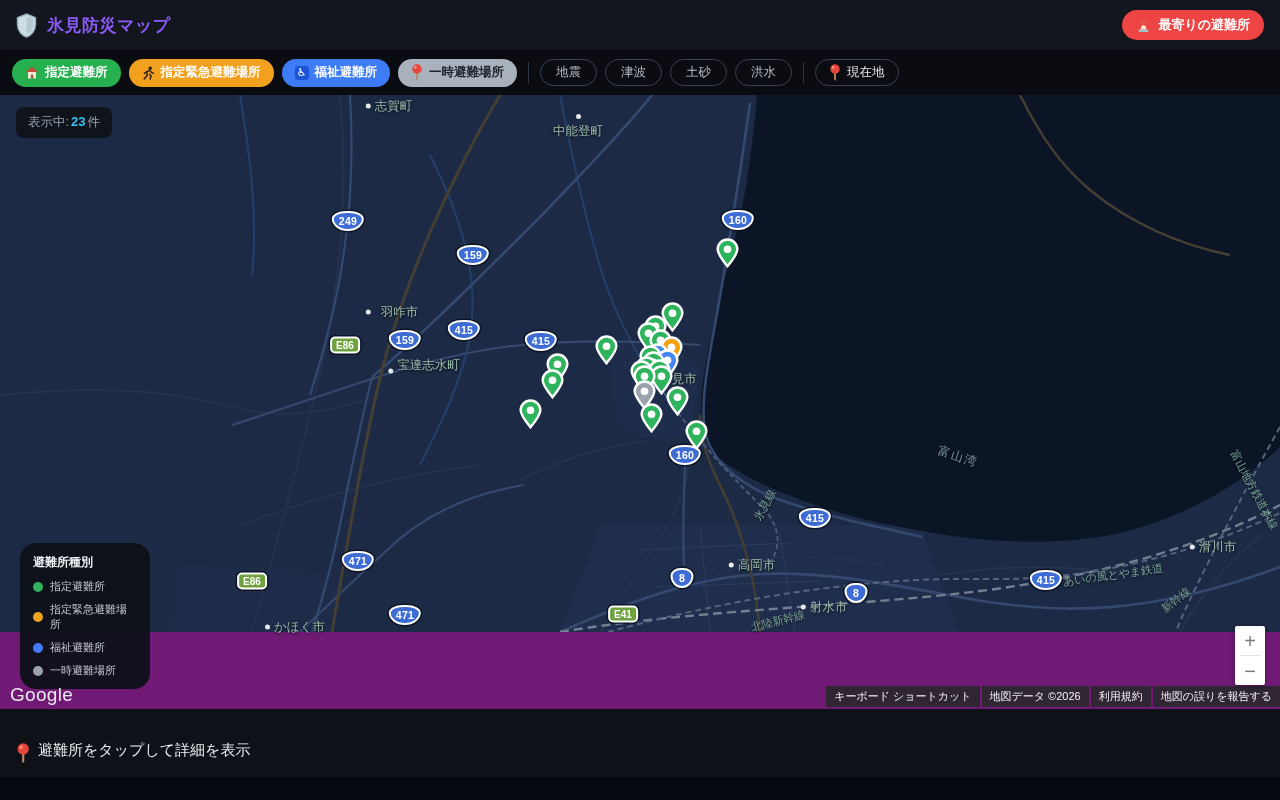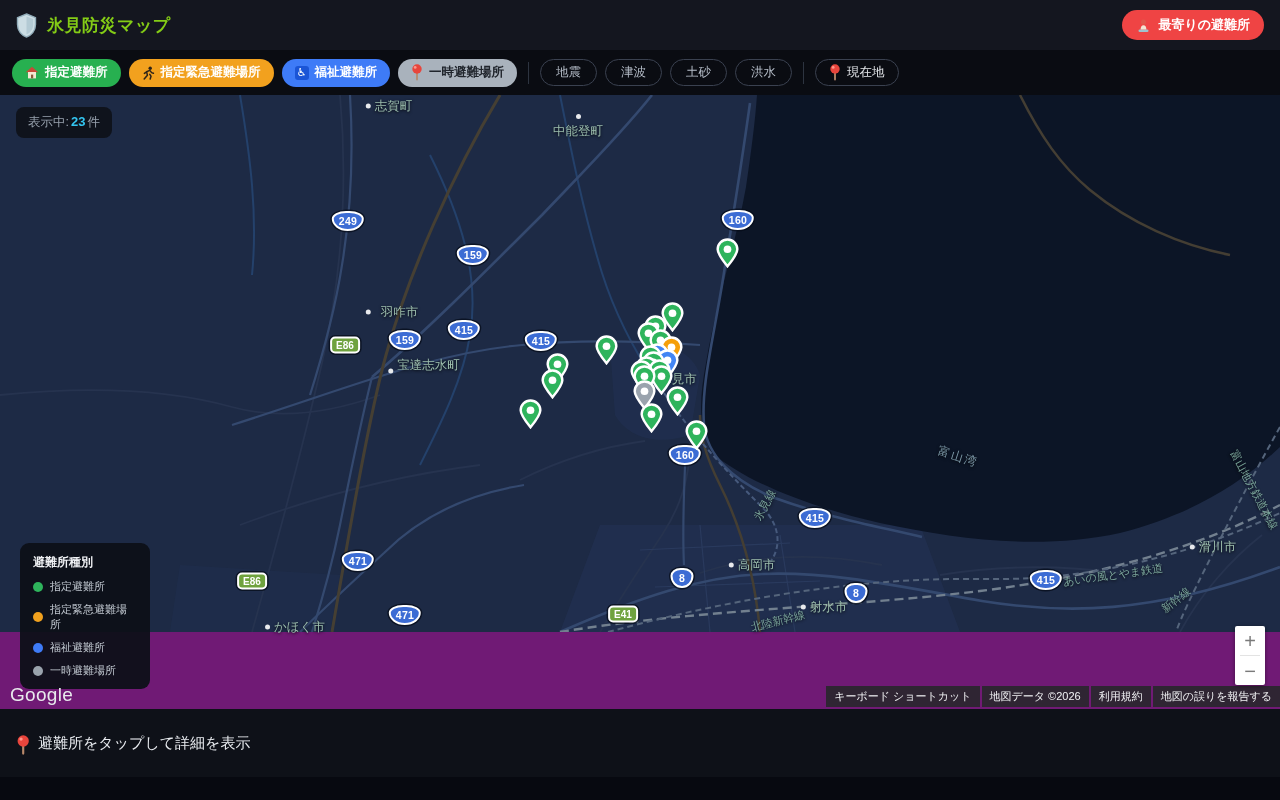--- a/index.html
+++ b/index.html
@@ -1,21 +1,21 @@
 <!DOCTYPE html>
 <html><head>
 <meta charset="utf-8">
 <style>
   *{margin:0;padding:0;box-sizing:border-box}
   html,body{width:1280px;height:800px;overflow:hidden}
   body{background:#070910;font-family:"Liberation Sans","DejaVu Sans",sans-serif}
   .app{width:1280px;height:800px;display:flex;flex-direction:column}
 
   .header{height:50px;background:#14161f;display:flex;align-items:center;padding:0 16px;gap:10px;flex:0 0 auto}
-  .header h1{font-size:17px;font-weight:bold;color:#84cc16;letter-spacing:.5px}
+  .header h1{font-size:17px;font-weight:bold;color:#8b5cf6;letter-spacing:.5px}
   .hicon{display:flex;align-items:center}
   .nearest-btn{margin-left:auto;height:30px;border:none;border-radius:16px;padding:0 14px;display:flex;align-items:center;gap:7px;color:#fff;font-size:13px;font-weight:bold;cursor:pointer;font-family:inherit}
 
   .filterbar{height:45px;background:#0a0c12;display:flex;align-items:center;padding:0 12px;flex:0 0 auto}
   .catwrap,.hzwrap{display:flex;align-items:center;gap:8px}
   .pill{height:28px;border:none;border-radius:14px;padding:0 13px;display:flex;align-items:center;gap:6px;font-size:12.5px;font-weight:bold;cursor:pointer;font-family:inherit;white-space:nowrap}
   .pill-ic{display:flex;align-items:center}
   .hazard{height:27px;background:transparent;border:1px solid #3a4150;border-radius:14px;padding:0 15px;color:#b6bec9;font-size:12.5px;display:flex;align-items:center;gap:6px;cursor:pointer;font-family:inherit;white-space:nowrap}
   .loc{color:#e4e7eb;padding:0 13px}
   .vdiv{width:1px;height:22px;background:#2d3440;margin:0 11px}
@@ -29,34 +29,34 @@
   .map-label.water{color:#7b97a6;letter-spacing:2px;font-size:12px}
   .map-label.rail{color:#84b2a3;font-size:11px;opacity:.92}
 
   .rshield{position:absolute;transform:translate(-50%,-50%);background:#3c6cd4;border:2px solid #fff;border-radius:45% 45% 50% 50% / 40% 40% 62% 62%;color:#fff;font-size:10.5px;font-weight:bold;height:20px;min-width:23px;padding:0 5px;display:flex;align-items:center;justify-content:center;box-shadow:0 0 0 1.5px rgba(5,12,26,.75);z-index:200;letter-spacing:.3px}
   .eshield{position:absolute;transform:translate(-50%,-50%);background:#6fa23e;border:2px solid #fff;border-radius:5px;color:#fff;font-size:10px;font-weight:bold;padding:1px 4px;box-shadow:0 0 0 1.5px rgba(5,12,26,.75);z-index:200}
   .marker{position:absolute;cursor:pointer;line-height:0}
 
   .count-badge{position:absolute;left:16px;top:12px;background:rgba(14,17,25,.93);border-radius:8px;padding:7px 12px;font-size:12.5px;color:#98a2ae;z-index:500}
   .count-badge b{color:#33c5f0;font-size:13px;margin:0 2px}
 
-  .legend{position:absolute;left:20px;bottom:20px;width:130px;background:rgba(13,16,24,.95);border-radius:9px;padding:11px 13px;z-index:500}
+  .legend{position:absolute;left:20px;bottom:20px;width:130px;background:rgba(13,16,24,.95);border-radius:16px;padding:11px 13px;z-index:500}
   .legend-title{font-size:12px;font-weight:bold;color:#f1f3f6;margin-bottom:4px}
   .legend-item{display:flex;align-items:center;gap:7px;font-size:11px;color:#c3cad2;margin-top:8px}
   .legend-dot{width:10px;height:10px;border-radius:50%;flex:0 0 auto}
 
   .google-logo{position:absolute;left:10px;bottom:3px;color:#e8eaed;font-size:19px;font-weight:500;letter-spacing:.3px;z-index:500;cursor:pointer}
   .attribution{position:absolute;right:0;bottom:2px;display:flex;gap:2px;z-index:500}
   .attribution span{background:rgba(38,39,42,.88);color:#f1f2f4;font-size:11px;padding:3px 8px;white-space:nowrap}
 
   .zoomctl{position:absolute;right:15px;bottom:24px;width:30px;background:#fff;border-radius:2px;box-shadow:0 1px 4px rgba(0,0,0,.45);z-index:500}
   .zoomctl button{display:block;width:30px;height:29px;border:none;background:none;font-size:20px;color:#7a7a7a;cursor:pointer;line-height:1;font-family:inherit}
   .zdiv{height:1px;background:#e3e3e3;margin:0 5px}
 
-  .footer{height:68px;background:#0e1118;display:flex;align-items:center;padding:17px 16px;gap:10px;flex:0 0 auto}
+  .footer{height:68px;background:#0e1118;display:flex;align-items:flex-end;padding:17px 16px;gap:10px;flex:0 0 auto}
   .footer .fhint{font-size:15px;color:#e9ecf0}
   .fpin{display:flex;align-items:center;transform:scale(1.2);transform-origin:left top;margin-top:1px}
   .rest{flex:1;background:#070910}
 </style>
 </head>
 <body>
 
 <div class="app">
 
   <header class="header">

